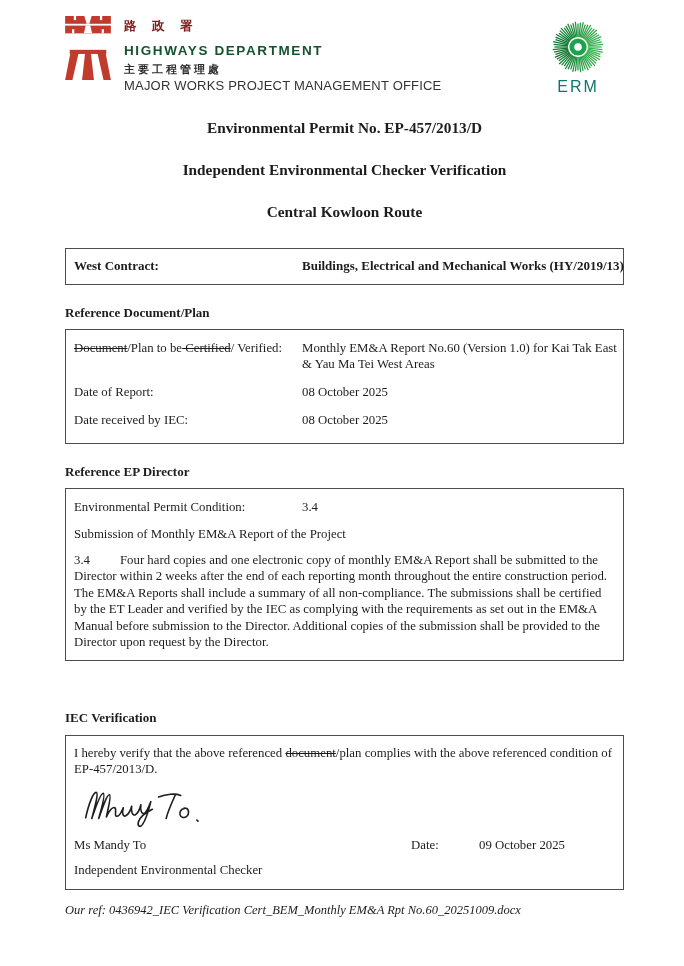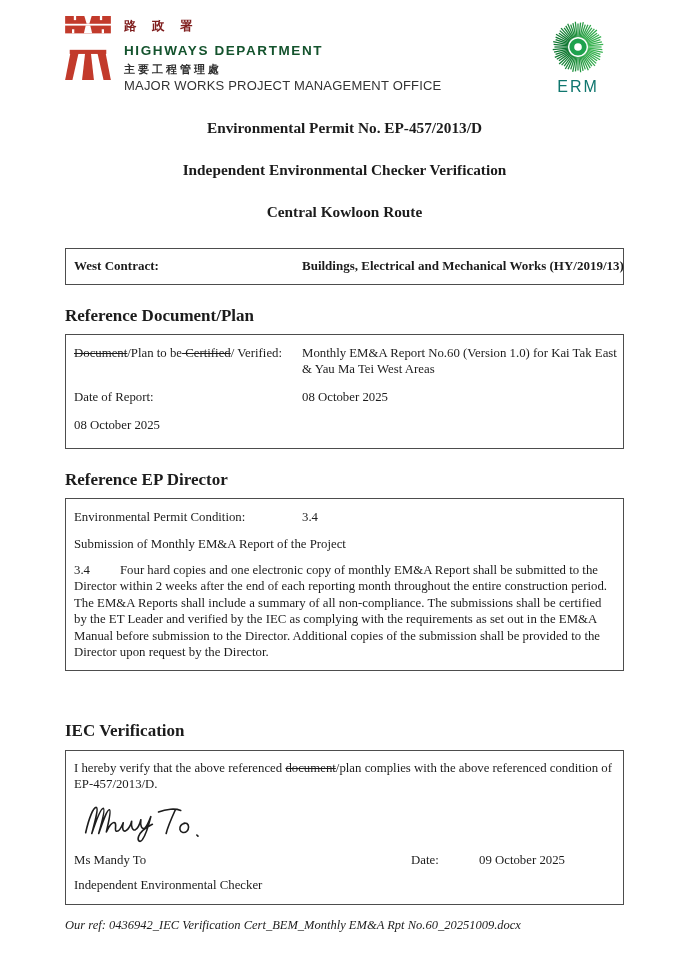--- a/index.html
+++ b/index.html
@@ -27,21 +27,21 @@
 
   
   .doc-title { text-align:center; font-weight:bold; font-size:15.3px; }
   .t1 { margin-top:21px; }
   .t2 { margin-top:23px; }
   .t3 { margin-top:23px; }
 
   
   .box { border:1px solid #4d4d4d; }
   .works-box { margin-top:27px; padding:9px 8px; display:flex; font-weight:bold; font-size:13px; }
-  .section-heading { font-weight:bold; font-size:17px; margin-top:20px; }
+  .section-heading { font-weight:bold; font-size:13px; margin-top:20px; }
   .refdoc-box { margin-top:8px; padding:11px 8px 12px; }
   .row { display:flex; margin-bottom:12px; }
   .row:last-child { margin-bottom:2px; }
   .lab { width:228px; flex:none; }
   .val { width:326px; flex:none; }
   .strike { text-decoration:line-through; }
 
   .ep-box { margin-top:8px; padding:11px 8px 10px; }
   .ep-sub { margin-top:11px; }
   .ep-para { margin-top:9px; line-height:16.4px; text-align:left; }
@@ -176,20 +176,21 @@
   <div class="box refdoc-box">
     <div class="row">
       <div class="lab"><span class="strike">Document</span><span>/Plan to be</span><span class="strike"> Certified</span><span>/ Verified:</span></div>
       <div class="val">Monthly EM&amp;A Report No.60 (Version 1.0) for Kai Tak East &amp; Yau Ma Tei West Areas</div>
     </div>
     <div class="row">
       <div class="lab">Date of Report:</div>
       <div class="val">08 October 2025</div>
     </div>
     <div class="row">
+      <div class="lab">Date received by IEC:</div>
       <div class="val">08 October 2025</div>
     </div>
   </div>
 
   <div class="section-heading">Reference EP Director</div>
   <div class="box ep-box">
     <div class="row" style="margin-bottom:0;">
       <div class="lab">Environmental Permit Condition:</div>
       <div class="val">3.4</div>
     </div>

